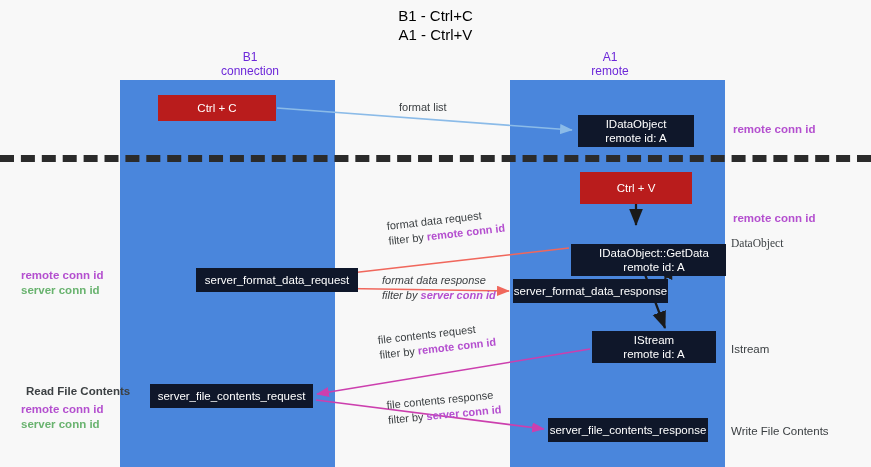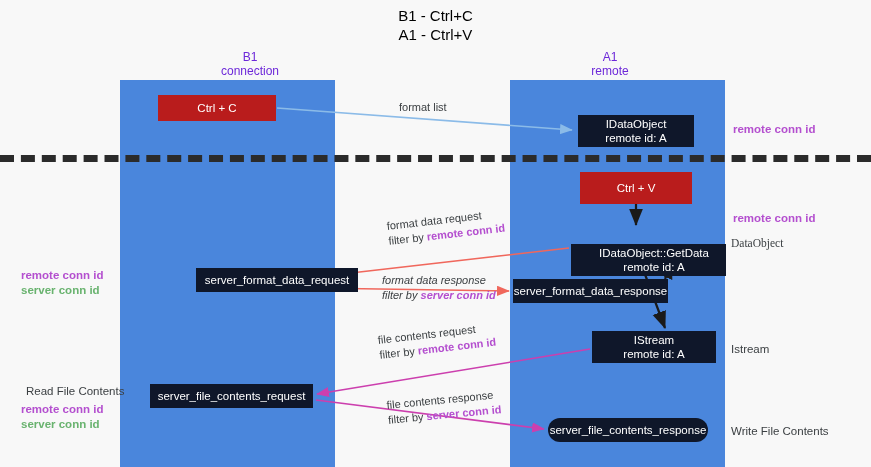--- a/index.html
+++ b/index.html
@@ -51,36 +51,36 @@
   .node.orange{background:#0f172a;}
 
   #n-ctrlc   {left:158px;top:95px; width:118px;height:26px;}
   #n-idataobj{left:578px;top:115px;width:116px;height:32px;}
   #n-ctrlv   {left:580px;top:172px;width:112px;height:32px;}
   #n-getdata {left:571px;top:244px;width:155px;height:32px;padding-left:11px;}
   #n-sfdreq  {left:150px;top:268px;width:162px;height:24px;margin-left:46px;}
   #n-sfdresp {left:513px;top:279px;width:155px;height:24px;}
   #n-istream {left:592px;top:331px;width:124px;height:32px;}
   #n-sfcreq  {left:150px;top:384px;width:163px;height:24px;}
-  #n-sfcresp {left:548px;top:418px;width:160px;height:24px;border-radius:12px;}
+  #n-sfcresp {left:548px;top:418px;width:160px;height:24px;}
 
   
   .side{font-size:11.5px;line-height:15px;}
   .purple{color:#b44fcf;font-weight:bold;}
   .green-t{color:#69b36f;font-weight:bold;}
   .plain{color:#3c4043;}
 
   #s-remote1{left:733px;top:122px;}
   #s-remote2{left:733px;top:211px;}
   #s-dataobject{left:731px;top:236px;font-family:Liberation Serif, serif;}
   #s-istream{left:731px;top:342px;}
   #s-writefile{left:731px;top:424px;}
 
   #s-left-conn{left:21px;top:268px;}
-  #s-readfile{left:26px;top:384px;}
+  #s-readfile{left:26px;top:384px;font-weight:bold;}
   #s-left-conn2{left:21px;top:402px;}
 
   
   .edgelabel{font-size:11px;line-height:15px;color:#3c4043;white-space:nowrap;}
   .edgelabel .hl-purple{color:#b44fcf;font-weight:bold;}
 
   #e-formatlist{left:399px;top:100px;}
 
   #e-fdreq{left:386px;top:219px;transform:rotate(-6.5deg);transform-origin:left top;}
   #e-fdresp{left:382px;top:273px;font-style:italic;}

